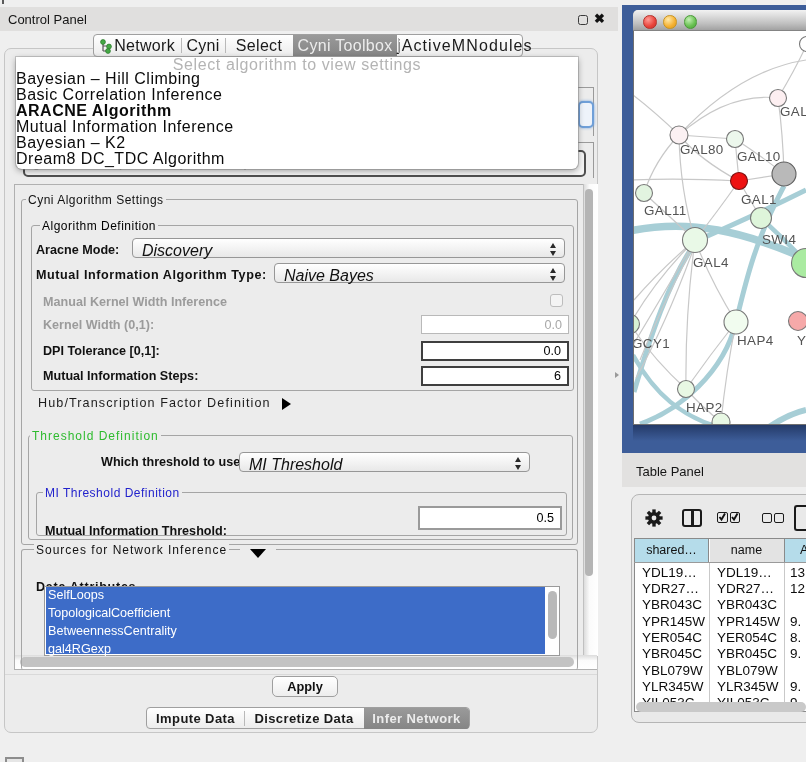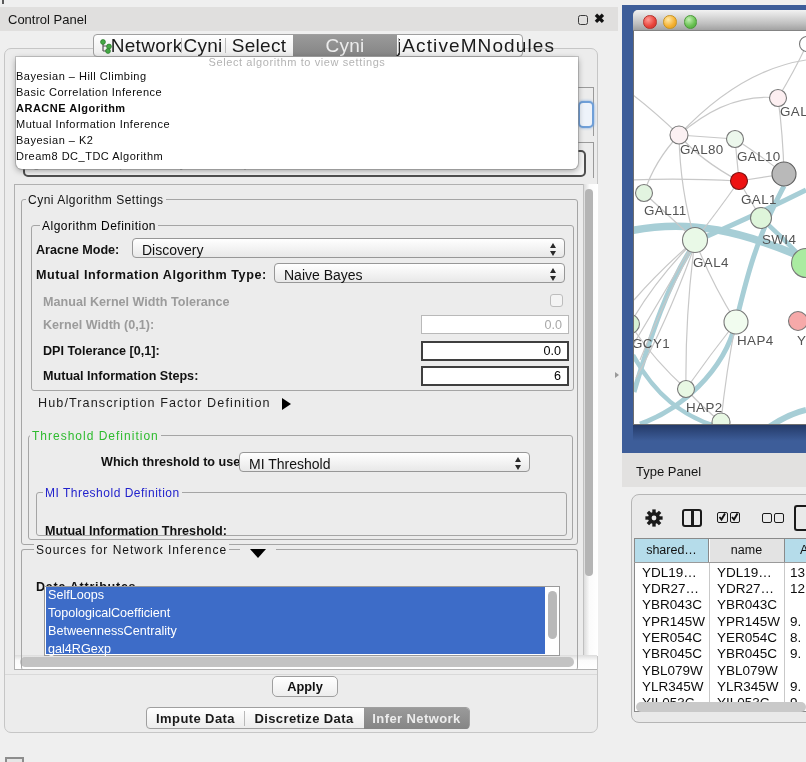--- a/index.html
+++ b/index.html
@@ -4,36 +4,36 @@
 html,body{margin:0;padding:0;}
 body{width:806px;height:762px;overflow:hidden;background:#efefef;font-family:"Liberation Sans",sans-serif;}
 .abs{position:absolute;}
 #root{position:relative;width:806px;height:674px;background:#efefef;}
 
 #titlebar{left:0;top:7px;width:618px;height:24px;background:#e0dfde;color:#151515;font-size:13px;}
 #titlebar .t{position:absolute;left:8px;top:5px;}
 .float-ico{position:absolute;left:578px;top:15px;width:8px;height:8px;border:1.6px solid #3a3a3a;border-radius:2.5px;}
 .close-ico{position:absolute;left:594px;top:11px;font-size:13px;font-weight:bold;color:#111;}
 
-#tabs{z-index:3;left:93px;top:34px;width:430px;height:23px;background:linear-gradient(#ffffff,#ececec);border:1px solid #9f9f9f;border-radius:4px;box-sizing:border-box;font-size:19px;letter-spacing:0.3px;color:#1a1a1a;padding-left:11px;}
+#tabs{z-index:3;left:93px;top:34px;width:430px;height:23px;background:linear-gradient(#ffffff,#ececec);border:1px solid #9f9f9f;border-radius:4px;box-sizing:border-box;font-size:16px;letter-spacing:0.3px;color:#1a1a1a;padding-left:11px;}
 .seg{position:absolute;top:0;height:21px;line-height:21px;text-align:center;}
 .seg.sel{background:linear-gradient(#9a9a9a,#858585);color:#ececec;}
 .segsep{position:absolute;top:3px;height:15px;width:1px;background:#b9b9b9;}
 
 #panel{left:4px;top:48px;width:594px;height:685px;background:#ececec;border:1px solid #c6c6c6;border-radius:7px;box-sizing:border-box;}
 
 .frag-line{position:absolute;background:#9a9a9a;}
 #combo-under{left:23px;top:150px;width:563px;height:27px;border:2px solid #4f4f4f;border-radius:5px;background:#f4f4f4;box-sizing:border-box;}
 
 #viewport{left:14px;top:184px;width:583px;height:486px;background:#ececec;border:1px solid #b0b0b0;border-right:none;box-sizing:border-box;}
 .groupbox{position:absolute;border:1px solid #a5a5a5;border-radius:3px;box-sizing:border-box;}
 .grouplabel{position:absolute;font-size:12px;background:#ececec;padding:0 2px;white-space:nowrap;letter-spacing:0.5px;}
 .lbl{position:absolute;font-size:12.6px;font-weight:bold;color:#111;white-space:nowrap;}
 .lbl.dis{color:#9b9b9b;}
-.combo{position:absolute;background:linear-gradient(#ffffff,#e8e8e8);border:1px solid #979797;border-radius:4px;box-sizing:border-box;font-size:14px;color:#111;}
+.combo{position:absolute;background:linear-gradient(#ffffff,#e8e8e8);border:1px solid #979797;border-radius:4px;box-sizing:border-box;font-size:16px;color:#111;font-style:italic;}
 .combo .ctext{position:absolute;left:9px;top:3px;}
 .spin{position:absolute;right:6px;top:3px;width:9px;height:14px;}
 .spin .up{position:absolute;top:1px;left:1px;width:0;height:0;border-left:3.5px solid transparent;border-right:3.5px solid transparent;border-bottom:5px solid #2a2a2a;}
 .spin .dn{position:absolute;top:9px;left:1px;width:0;height:0;border-left:3.5px solid transparent;border-right:3.5px solid transparent;border-top:5px solid #2a2a2a;}
 .field{position:absolute;background:#ffffff;box-sizing:border-box;font-size:12.6px;text-align:right;}
 .checkbox{position:absolute;width:13px;height:13px;background:#f4f4f4;border:1px solid #bdbdbd;border-radius:3px;box-sizing:border-box;}
 
 #listbox{left:44px;top:586px;width:516px;height:70px;background:#ffffff;border:1px solid #9a9a9a;box-sizing:border-box;}
 #listsel{left:46px;top:587px;width:499px;height:67px;background:#3d6cc8;}
 .litem{position:absolute;color:#ffffff;font-size:12.6px;left:48px;}
@@ -42,21 +42,21 @@
 #vsb-track{left:583px;top:184px;width:14px;height:472px;background:linear-gradient(90deg,#dcdcdc,#fbfbfb 40%,#ffffff);border-left:1px solid #c0c0c0;}
 #vsb-thumb{left:585px;top:189px;width:8px;height:387px;background:#b5b5b5;border-radius:4px;}
 #hsb-track{left:15px;top:655px;width:582px;height:14px;background:linear-gradient(#dcdcdc,#fbfbfb 40%,#ffffff);}
 #hsb-thumb{left:20px;top:657px;width:554px;height:10px;background:#c3c3c3;border-radius:5px;}
 #vp-bottom{left:14px;top:669px;width:583px;height:1px;background:#b0b0b0;}
 
 #applybtn{left:272px;top:676px;width:66px;height:21px;background:linear-gradient(#ffffff,#ededed);border:1px solid #9f9f9f;border-radius:5px;box-sizing:border-box;text-align:center;font-size:12.8px;font-weight:bold;line-height:19px;color:#111;}
 #btabs{left:146px;top:707px;width:324px;height:22px;background:linear-gradient(#ffffff,#ececec);border:1px solid #9f9f9f;border-radius:4px;box-sizing:border-box;font-size:13px;letter-spacing:0.4px;font-weight:bold;color:#1a1a1a;}
 #bottomsq{left:5px;top:757px;width:19px;height:10px;border:2px solid #8d8d8d;background:#e6e6e6;box-sizing:border-box;}
 
-#popup{z-index:6;left:16px;top:57px;width:562px;height:112px;background:#ffffff;border-radius:0 0 6px 6px;box-shadow:0 2px 6px rgba(0,0,0,0.35),0 0 0 1px rgba(170,170,170,0.55);font-size:11px;color:#0a0a0a;}
+#popup{z-index:6;left:16px;top:57px;width:562px;height:112px;background:#ffffff;border-radius:0 0 6px 6px;box-shadow:0 2px 6px rgba(0,0,0,0.35),0 0 0 1px rgba(170,170,170,0.55);font-size:16px;color:#0a0a0a;}
 #popup .hdr{position:absolute;left:0;right:0;top:-1px;text-align:center;color:#b4b4b4;letter-spacing:0.6px;}
 #popup .it{position:absolute;left:0;white-space:nowrap;letter-spacing:0.5px;}
 
 #bluezone{left:622px;top:5px;width:184px;height:449px;background:#3d5d99;}
 #macwin{left:633px;top:10px;width:173px;height:415px;background:#ffffff;border-left:1px solid #6f6f6f;border-bottom:1px solid #6f6f6f;border-top:1px solid #9a9a9a;border-radius:5px 0 0 0;box-sizing:border-box;}
 #mactitle{left:633px;top:10px;width:173px;height:21px;background:linear-gradient(#f2f2f2,#c2c2c2 65%,#a2a2a2);border-radius:5px 0 0 0;border-bottom:1px solid #848484;box-sizing:border-box;}
 .tl{position:absolute;top:15px;width:11.5px;height:11.5px;border-radius:50%;}
 #netcanvas{left:634px;top:31px;width:172px;height:393px;overflow:hidden;background:#fff;}
 
 #tp-bar{left:622px;top:453px;width:184px;height:34px;background:#e2e1e0;font-size:13px;color:#151515;}
@@ -127,21 +127,21 @@
       </span>
     </div>
 <div class="lbl" style="left:36px;top:268px;letter-spacing:0.55px;">Mutual Information Algorithm Type:</div>
 <div class="combo" style="left:274px;top:263px;width:291px;height:20px;">
       <span class="ctext">Naive Bayes</span>
       <span class="spin">
         <span class="up"></span>
         <span class="dn"></span>
       </span>
     </div>
-<div class="lbl dis" style="left:43px;top:295px;">Manual Kernel Width Tolerance</div>
+<div class="lbl dis" style="left:43px;top:295px;">Manual Kernel Width Inference</div>
 <div class="checkbox" style="left:550px;top:294px;"></div>
 <div class="lbl dis" style="left:43px;top:318px;">Kernel Width (0,1):</div>
 <div class="field" style="left:421px;top:315px;width:148px;height:19px;border:1px solid #b9b9b9;color:#a8a8a8;padding:2px 6px 0 0;">0.0</div>
 <div class="lbl" style="left:43px;top:344px;">DPI Tolerance [0,1]:</div>
 <div class="field" style="left:421px;top:341px;width:148px;height:20px;border:2px solid #3f3f3f;color:#000;padding:1px 6px 0 0;">0.0</div>
 <div class="lbl" style="left:43px;top:369px;">Mutual Information Steps:</div>
 <div class="field" style="left:421px;top:366px;width:148px;height:20px;border:2px solid #3f3f3f;color:#000;padding:1px 6px 0 0;">6</div>
 
 <div class="lbl" style="left:38px;top:396px;font-weight:normal;color:#1c1c1c;letter-spacing:1.1px;">Hub/Transcription Factor Definition</div>
 <div class="abs" style="left:282px;top:398px;width:0;height:0;border-top:6px solid transparent;border-bottom:6px solid transparent;border-left:9px solid #000;"></div>
@@ -153,20 +153,21 @@
       <span class="ctext">MI Threshold</span>
       <span class="spin">
         <span class="up"></span>
         <span class="dn"></span>
       </span>
     </div>
 
 <div class="groupbox" style="left:36px;top:492px;width:531px;height:44px;"></div>
 <div class="grouplabel" style="left:43px;top:486px;color:#2222cc;">MI Threshold Definition</div>
 <div class="lbl" style="left:45px;top:524px;">Mutual Information Threshold:</div>
+<div class="field" style="left:418px;top:506px;width:144px;height:24px;border:2px solid #9a9a9a;color:#000;padding:3px 6px 0 0;">0.5</div>
 
 <div class="groupbox" style="left:21px;top:549px;width:557px;height:121px;border-bottom:none;"></div>
 <div class="grouplabel" style="left:34px;top:543px;color:#111;letter-spacing:1.0px;">Sources for Network Inference</div>
 <div class="abs" style="left:240px;top:546px;width:36px;height:7px;background:#ececec;"></div>
 <div class="abs" style="left:250px;top:549px;width:0;height:0;border-left:8.5px solid transparent;border-right:8.5px solid transparent;border-top:9.5px solid #000;"></div>
 <div class="lbl" style="left:36px;top:580px;letter-spacing:0.7px;">Data Attributes</div>
 <div class="abs" id="listbox"></div>
 <div class="abs" id="listsel"></div>
 <div class="litem" style="top:588px;">SelfLoops</div>
 <div class="litem" style="top:606px;">TopologicalCoefficient</div>
@@ -277,21 +278,21 @@
 <text x="797" y="345">YDR</text>
 <text x="686" y="412">HAP2</text>
 </g>
 </g>
 </svg>
 </div>
 
 <div class="collapse-arrow"></div>
 
 <div class="abs" id="tp-bar">
-      <span style="position:absolute;left:14px;top:11px;">Type Panel</span>
+      <span style="position:absolute;left:14px;top:11px;">Table Panel</span>
     </div>
 <div class="abs" id="tp-card"></div>
 
 <svg class="abs" style="left:645px;top:509px;" width="18" height="18" viewBox="0 0 18 18">
       <circle cx="9" cy="9" r="6" fill="#1a1a1a"></circle>
       <g stroke="#1a1a1a" stroke-width="3.4">
         <line x1="14.0" y1="9.0" x2="17.6" y2="9.0"></line>
         <line x1="12.5" y1="12.5" x2="15.1" y2="15.1"></line>
         <line x1="9.0" y1="14.0" x2="9.0" y2="17.6"></line>
         <line x1="5.5" y1="12.5" x2="2.9" y2="15.1"></line>

